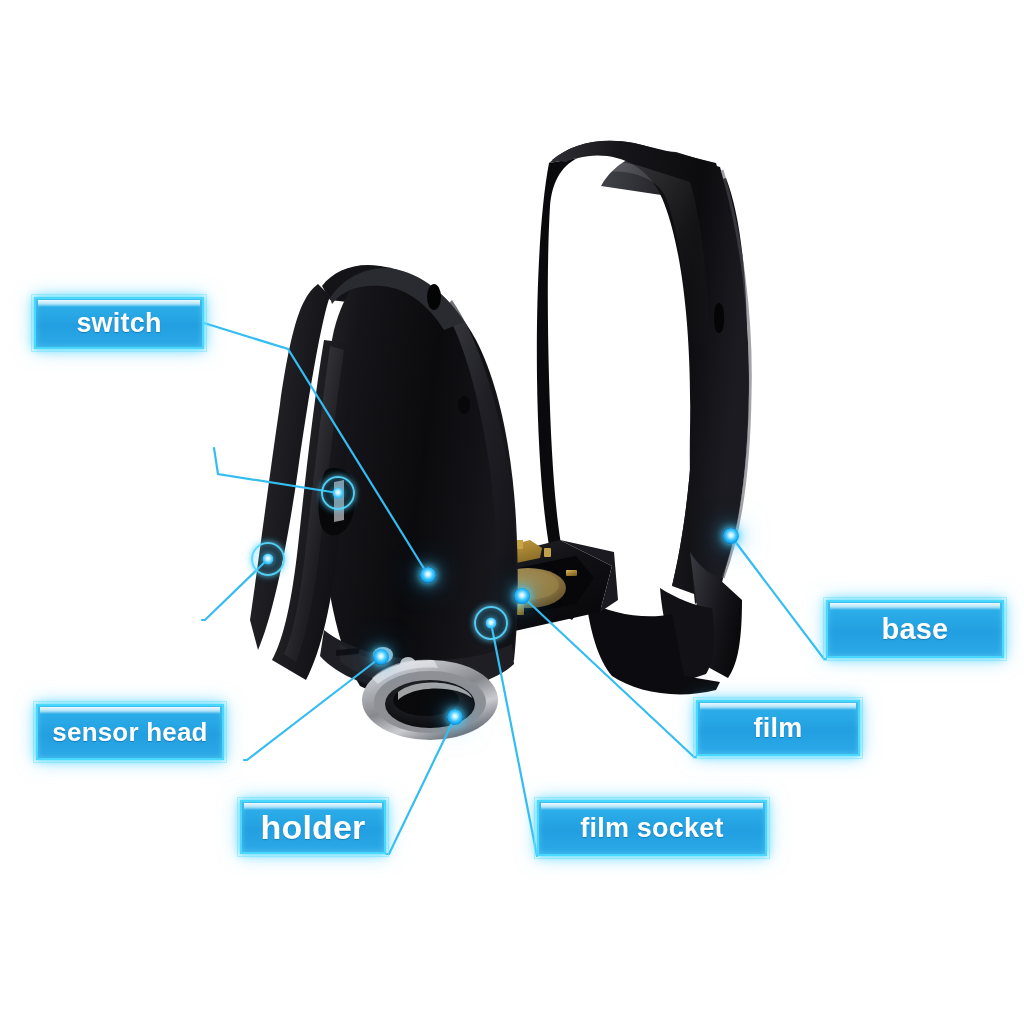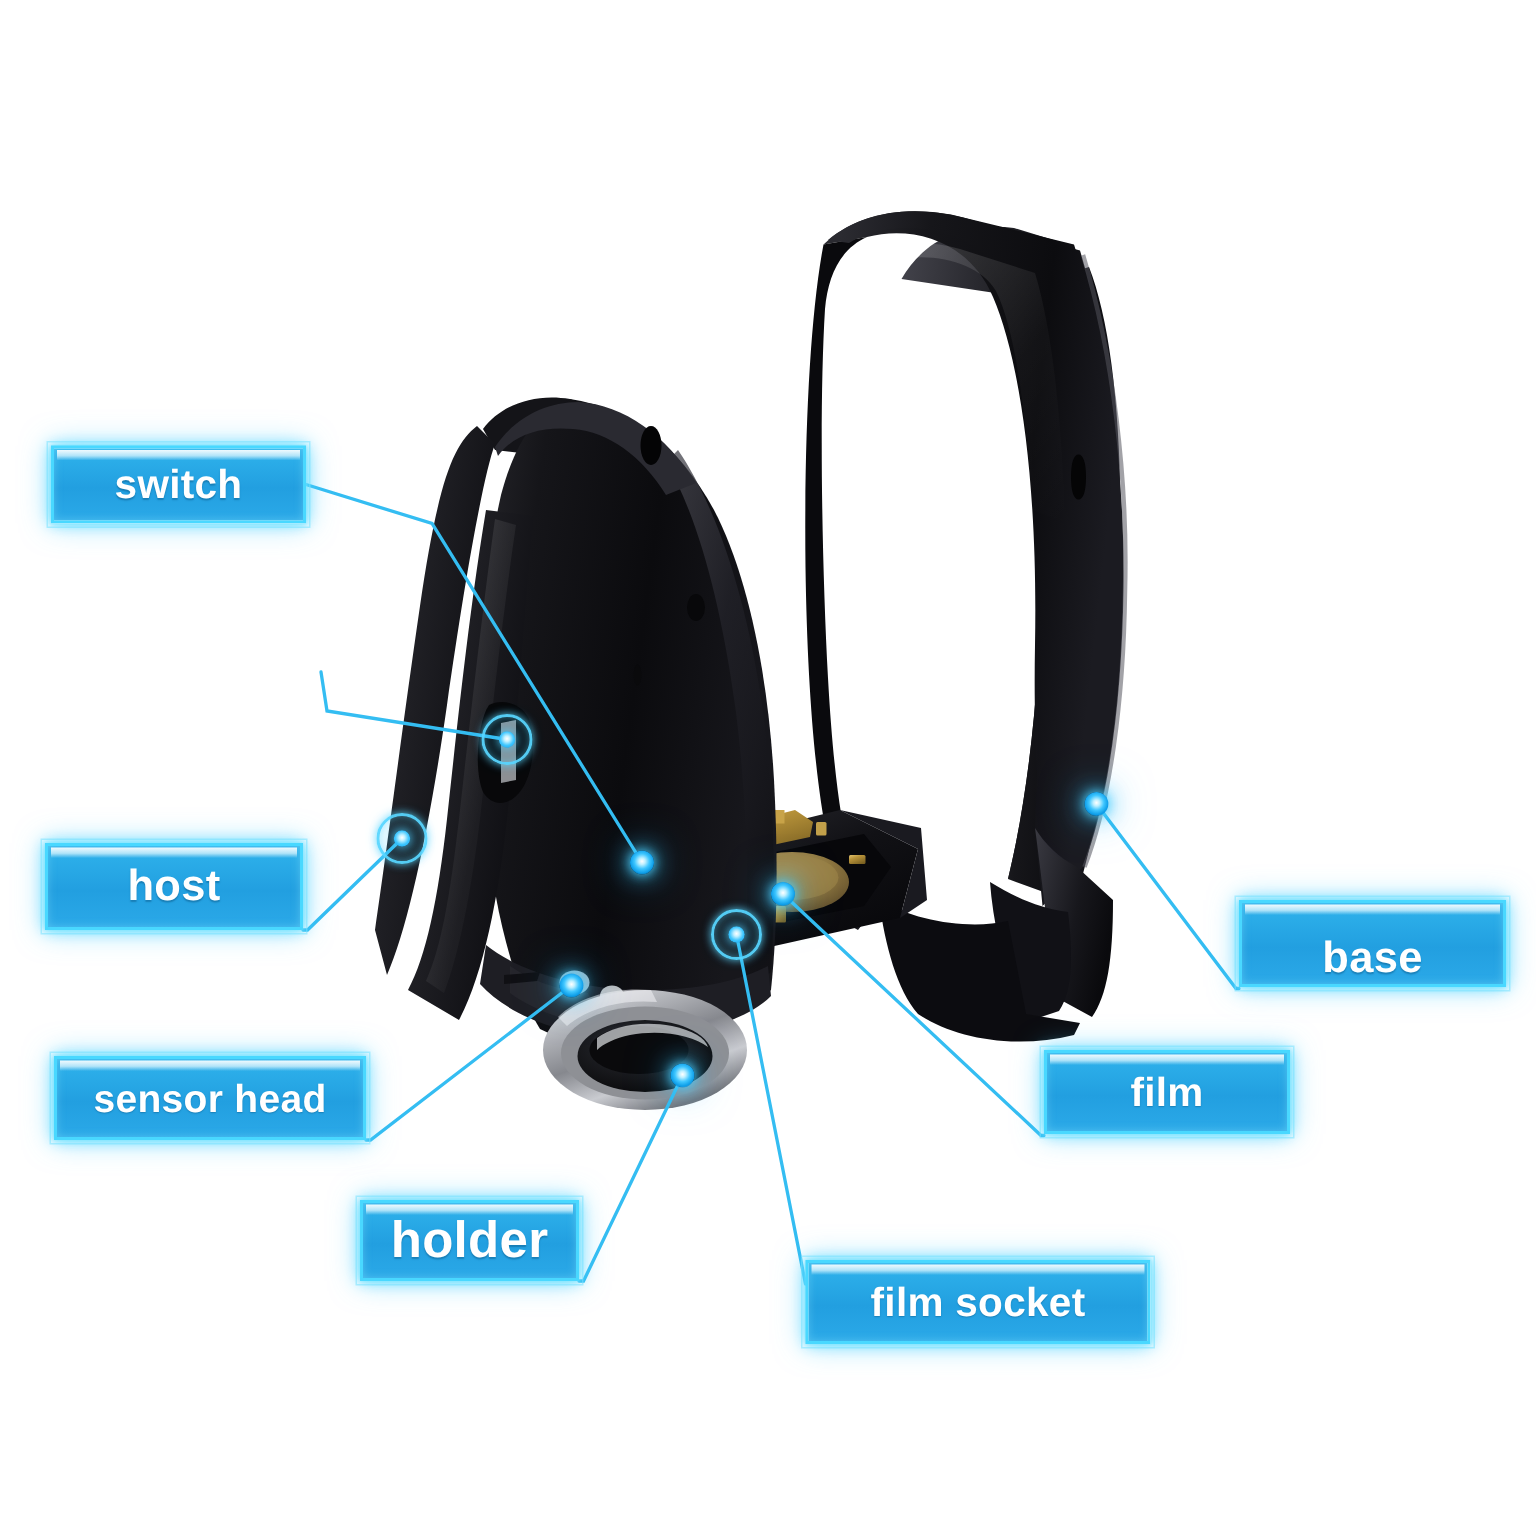--- a/index.html
+++ b/index.html
@@ -86,25 +86,25 @@
     position: relative;
     z-index: 2;
     width: 100%;
     text-align: center;
   }
 
   
   .lbl-switch        { left: 34px;  top: 297px; width: 170px; height: 52px; font-size: 27px; }
   .lbl-charging-port { left: 28px;  top: 422px; width: 186px; height: 52px; font-size: 25px; }
   .lbl-host          { left: 30px;  top: 562px; width: 172px; height: 58px; font-size: 29px; }
-  .lbl-sensor-head   { left: 36px;  top: 704px; width: 208px; height: 56px; font-size: 26px; }
+  .lbl-sensor-head   { left: 36px;  top: 704px; width: 188px; height: 56px; font-size: 26px; }
   .lbl-holder        { left: 240px; top: 800px; width: 146px; height: 54px; font-size: 34px; }
-  .lbl-film-socket   { left: 537px; top: 800px; width: 230px; height: 56px; font-size: 27px; margin-top: 40px; }
+  .lbl-film-socket   { left: 537px; top: 800px; width: 230px; height: 56px; font-size: 27px; }
   .lbl-film          { left: 696px; top: 700px; width: 164px; height: 56px; font-size: 27px; }
-  .lbl-base          { left: 826px; top: 600px; width: 178px; height: 58px; font-size: 29px; align-items: flex-end; }
+  .lbl-base          { left: 826px; top: 600px; width: 178px; height: 58px; font-size: 29px; }
 
   
   .hotspot {
     position: absolute;
     transform: translate(-50%, -50%);
     pointer-events: none;
   }
   
   .hotspot.dot {
     width: 16px; height: 16px;
@@ -386,23 +386,20 @@
   <div class="hotspot dot" style="left:455px; top:717px;"></div>
   <div class="hotspot ring" style="left:491px; top:623px;"></div>
   <div class="hotspot dot" style="left:522px; top:596px;"></div>
   <div class="hotspot dot" style="left:731px; top:536px;"></div>
 
   <div class="callout-label lbl-switch">
     <span class="txt">switch</span>
   </div>
 
 
-  <div class="callout-label lbl-host">
-    <span class="txt">host</span>
-  </div>
 
   <div class="callout-label lbl-sensor-head">
     <span class="txt">sensor head</span>
   </div>
 
   <div class="callout-label lbl-holder">
     <span class="txt">holder</span>
   </div>
 
   <div class="callout-label lbl-film-socket">

